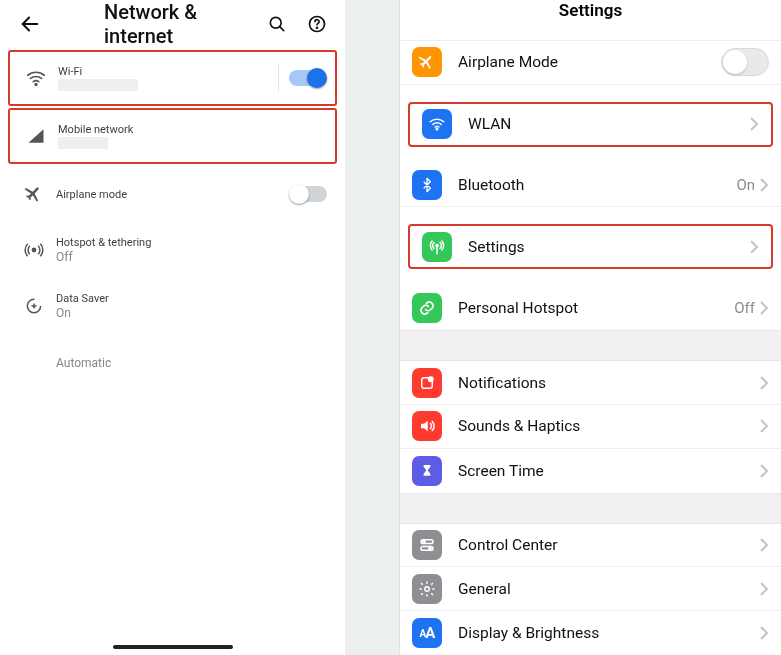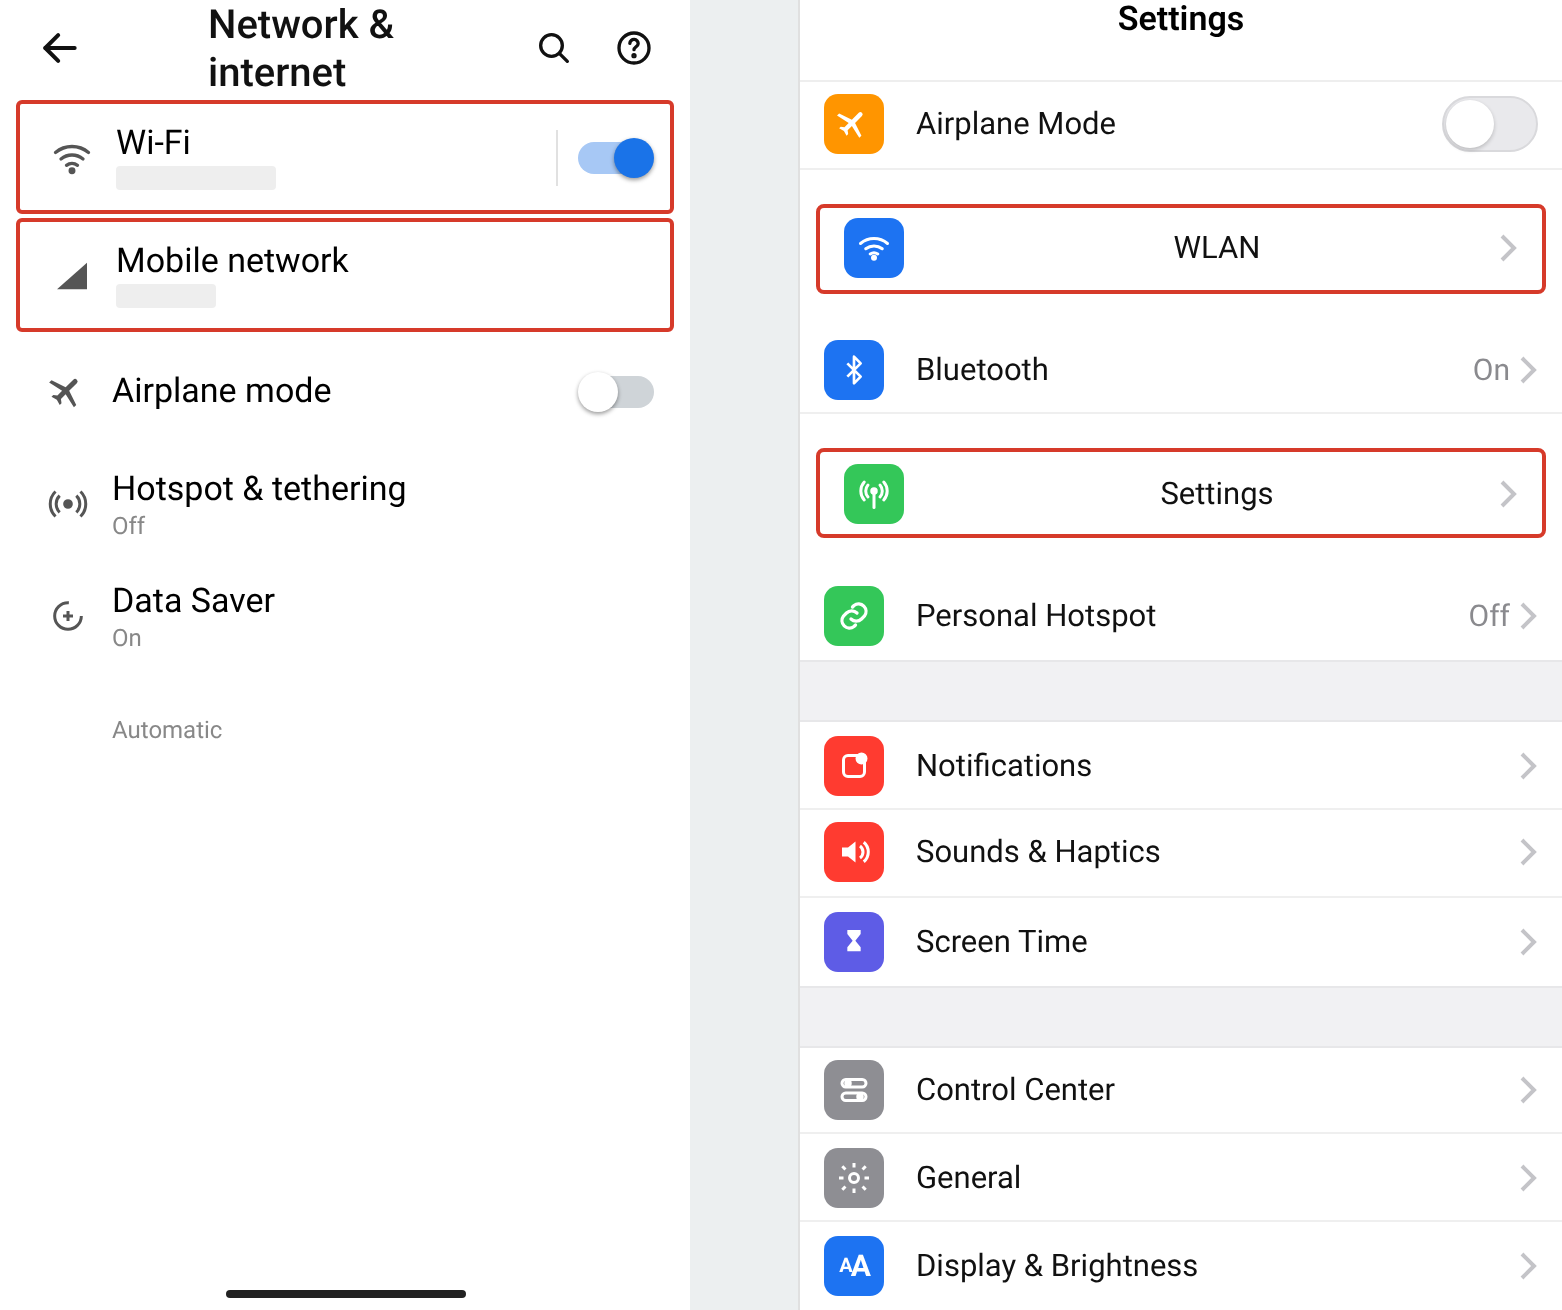--- a/index.html
+++ b/index.html
@@ -50,21 +50,21 @@
     padding: 10px 6px 10px 6px;
     min-height: 56px;
     position: relative;
   }
   .al-item .iconwrap {
     width: 40px;
     display:flex; align-items:center; justify-content:center;
     color:#555;
   }
   .al-item .labels { flex:1; padding-left: 2px; }
-  .al-item .labels .lbl { font-size: 17px; color:#000000; }
+  .al-item .labels .lbl { font-size: 11px; color:#404040; }
   .al-item .labels .sub { font-size: 12px; color:#888; margin-top:1px;}
   .al-item .labels .sub.redacted {
     background:#eee; width:80px; height:12px; border-radius:2px;
   }
   .al-item .trail { width:44px; display:flex; align-items:center; justify-content:center;}
 
   .redbox {
     border: 2px solid #d63a2a;
     border-radius: 3px;
     margin: 2px 0;
@@ -120,21 +120,21 @@
     color:#fff; flex-shrink:0;
   }
   .ir-label { flex:1; font-size:15.5px; padding-left:16px; color:#111;}
   .ir-status { font-size:15px; color:#8a8a8e; padding-right:4px;}
   .ir-chevron { color:#c4c4c8; }
   .ir-gap {
     height:32px; background:#f1f1f3; border-bottom:1px solid #e7e7e9;border-top:1px solid #e7e7e9;
   }
   .ir-red {
     border:2px solid #d63a2a; border-radius:4px;
-    margin:17px 8px; padding:0 4px;text-align:center;
+    margin:17px 8px; padding:0 4px;
   }
   .ir-red .ir-row { border-bottom:none; padding:0 8px; height:41px;}
   .ios-toggle {
     width:48px; height:28px; background:#e9e9ec; border-radius:16px; position:relative;
     border:1px solid #d9d9dc;
   }
   .ios-toggle .knob{
     width:24px; height:24px; border-radius:50%; background:#fff;
     position:absolute; top:1px; left:1px;
     box-shadow:0 1px 2px rgba(0,0,0,.2);

